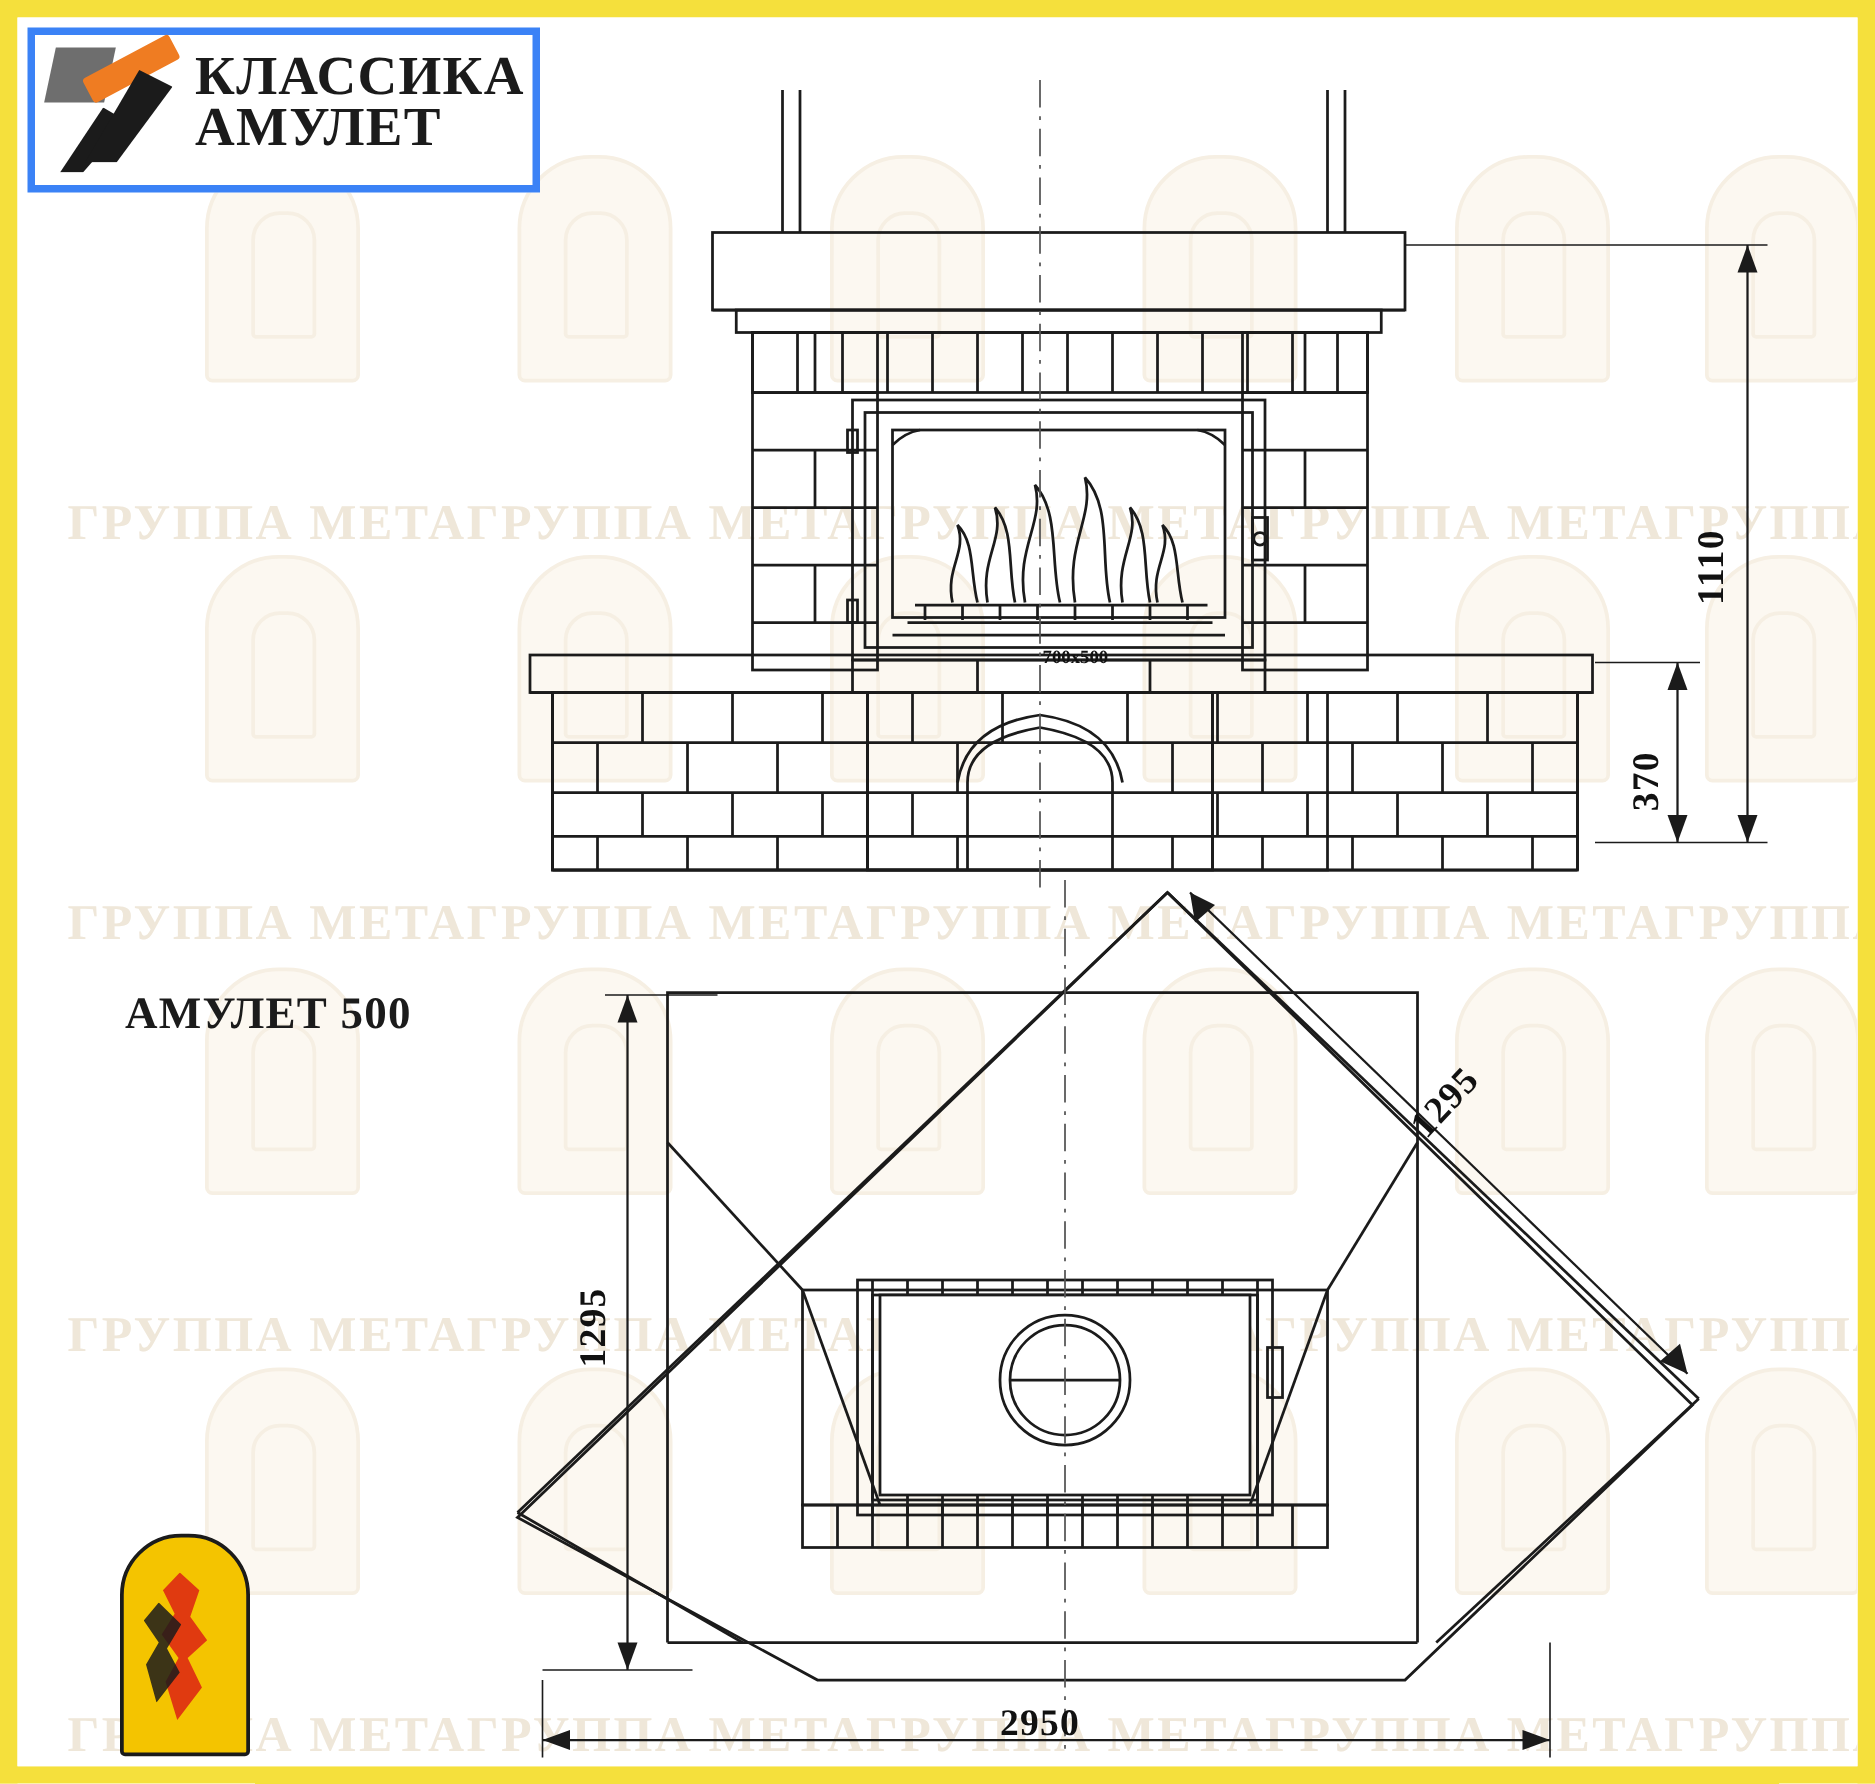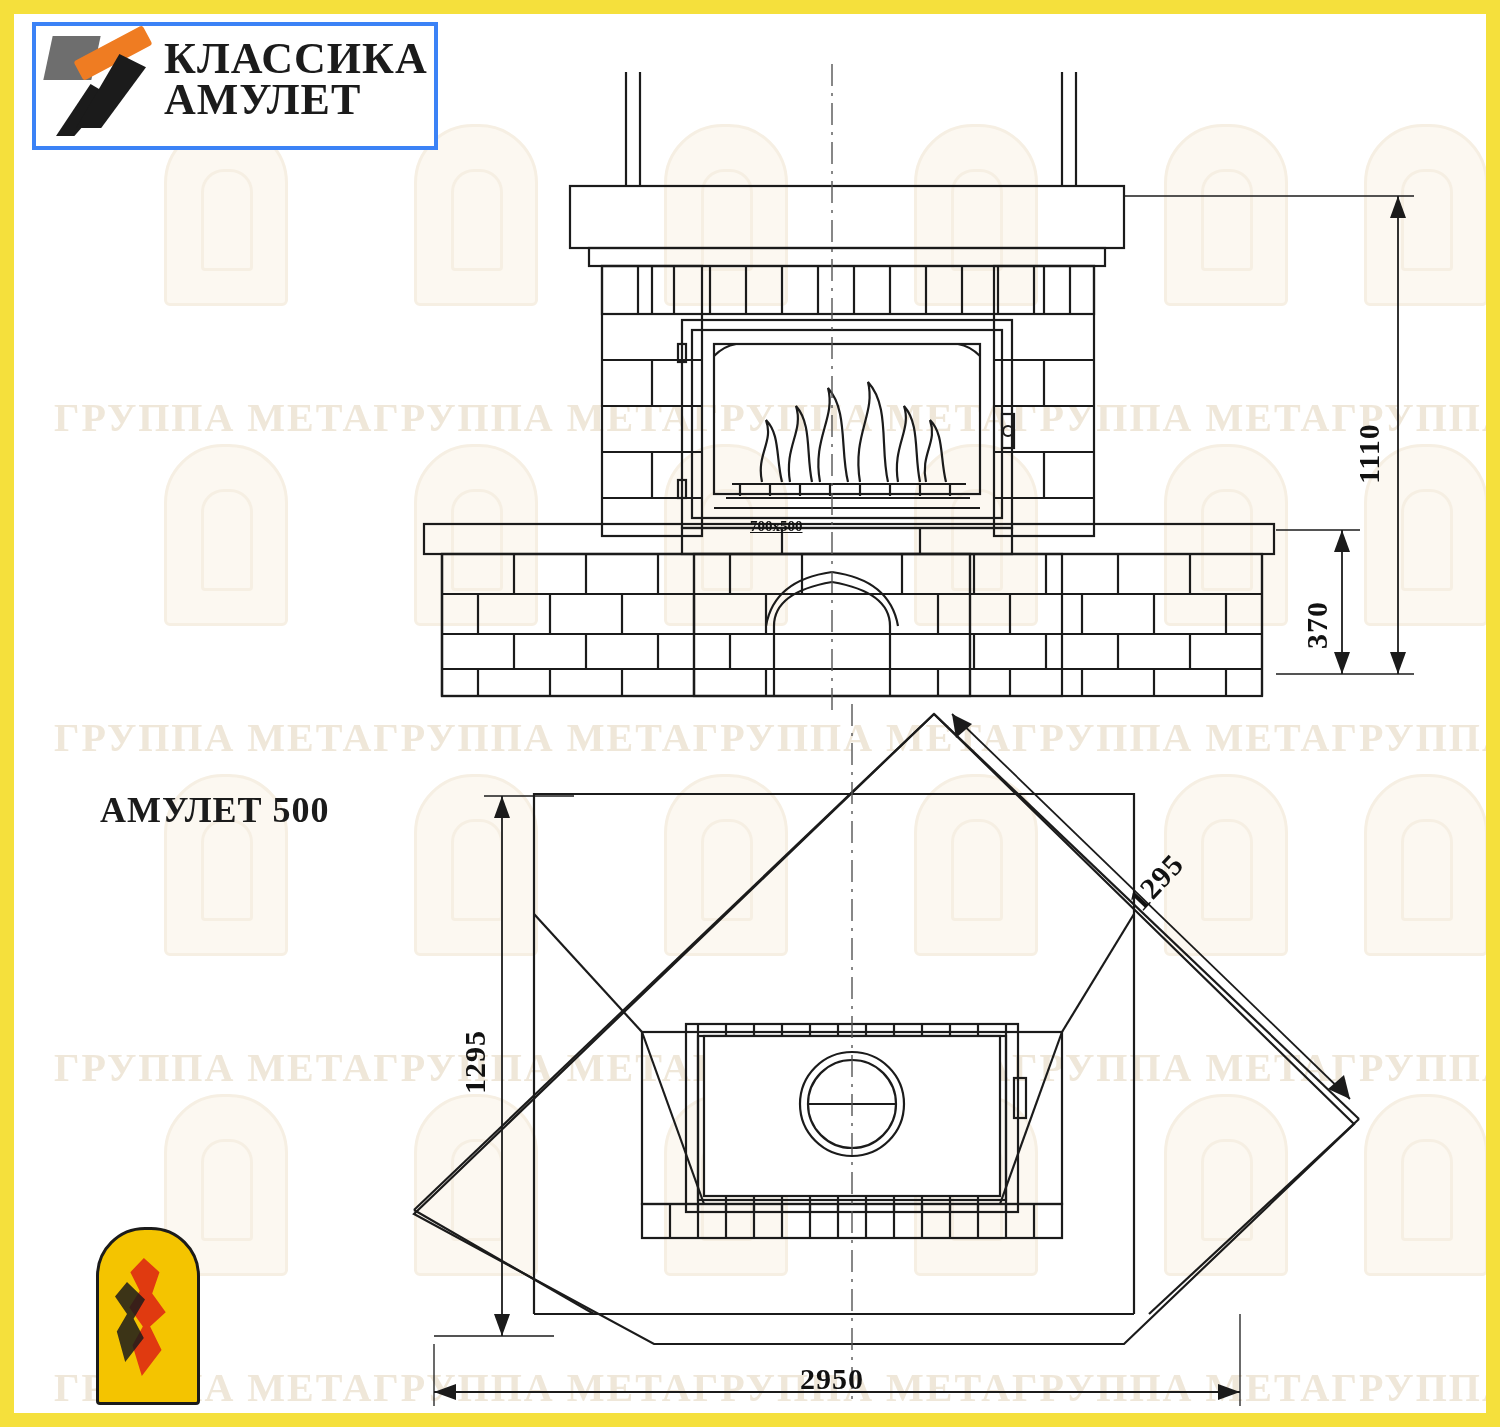--- a/index.html
+++ b/index.html
@@ -70,25 +70,25 @@
     top: 42px;
     width: 46px;
     height: 96px;
     border: 3px solid #f6efe3;
     border-radius: 23px 23px 4px 4px;
   }
 
   
   .logo-box {
     position: absolute;
-    left: 18px;
+    left: 8px;
     top: 8px;
     width: 398px;
     height: 120px;
-    border: 4px solid #3b82f6;
+    border: 6px solid #3b82f6;
     background: #ffffff;
     z-index: 5;
   }
   .logo-mark {
     position: absolute;
     left: 12px;
     top: 10px;
     width: 112px;
     height: 98px;
   }
@@ -485,21 +485,21 @@
         <line x1="420" y1="1330" x2="420" y2="1392" stroke-width="1.3"></line>
         <line x1="1226" y1="1300" x2="1226" y2="1392" stroke-width="1.3"></line>
       </g>
     </svg>
 
     <div class="dim-label rot-90" style="left:1338px; top:470px;">1110</div>
     <div class="dim-label rot-90" style="left:1286px; top:635px;">370</div>
     <div class="dim-label rot-90" style="left:444px; top:1080px;">1295</div>
     <div class="dim-label rot-diag" style="left:1108px; top:880px;">1295</div>
     <div class="dim-label" style="left:786px; top:1348px;">2950</div>
-    <div class="dim-label" style="left:736px; top:504px; font-size:15px; letter-spacing:0;text-decoration:underline;">700x500</div>
+    <div class="dim-label" style="left:820px; top:504px; font-size:15px; letter-spacing:0;">700x500</div>
 
     <div class="model-title">АМУЛЕТ 500</div>
 
     <div class="logo-box">
       <div class="logo-mark">
         <div class="logo-sq"></div>
         <div class="logo-blade2"></div>
         <div class="logo-stripe"></div>
         <div class="logo-blade"></div>
       </div>

